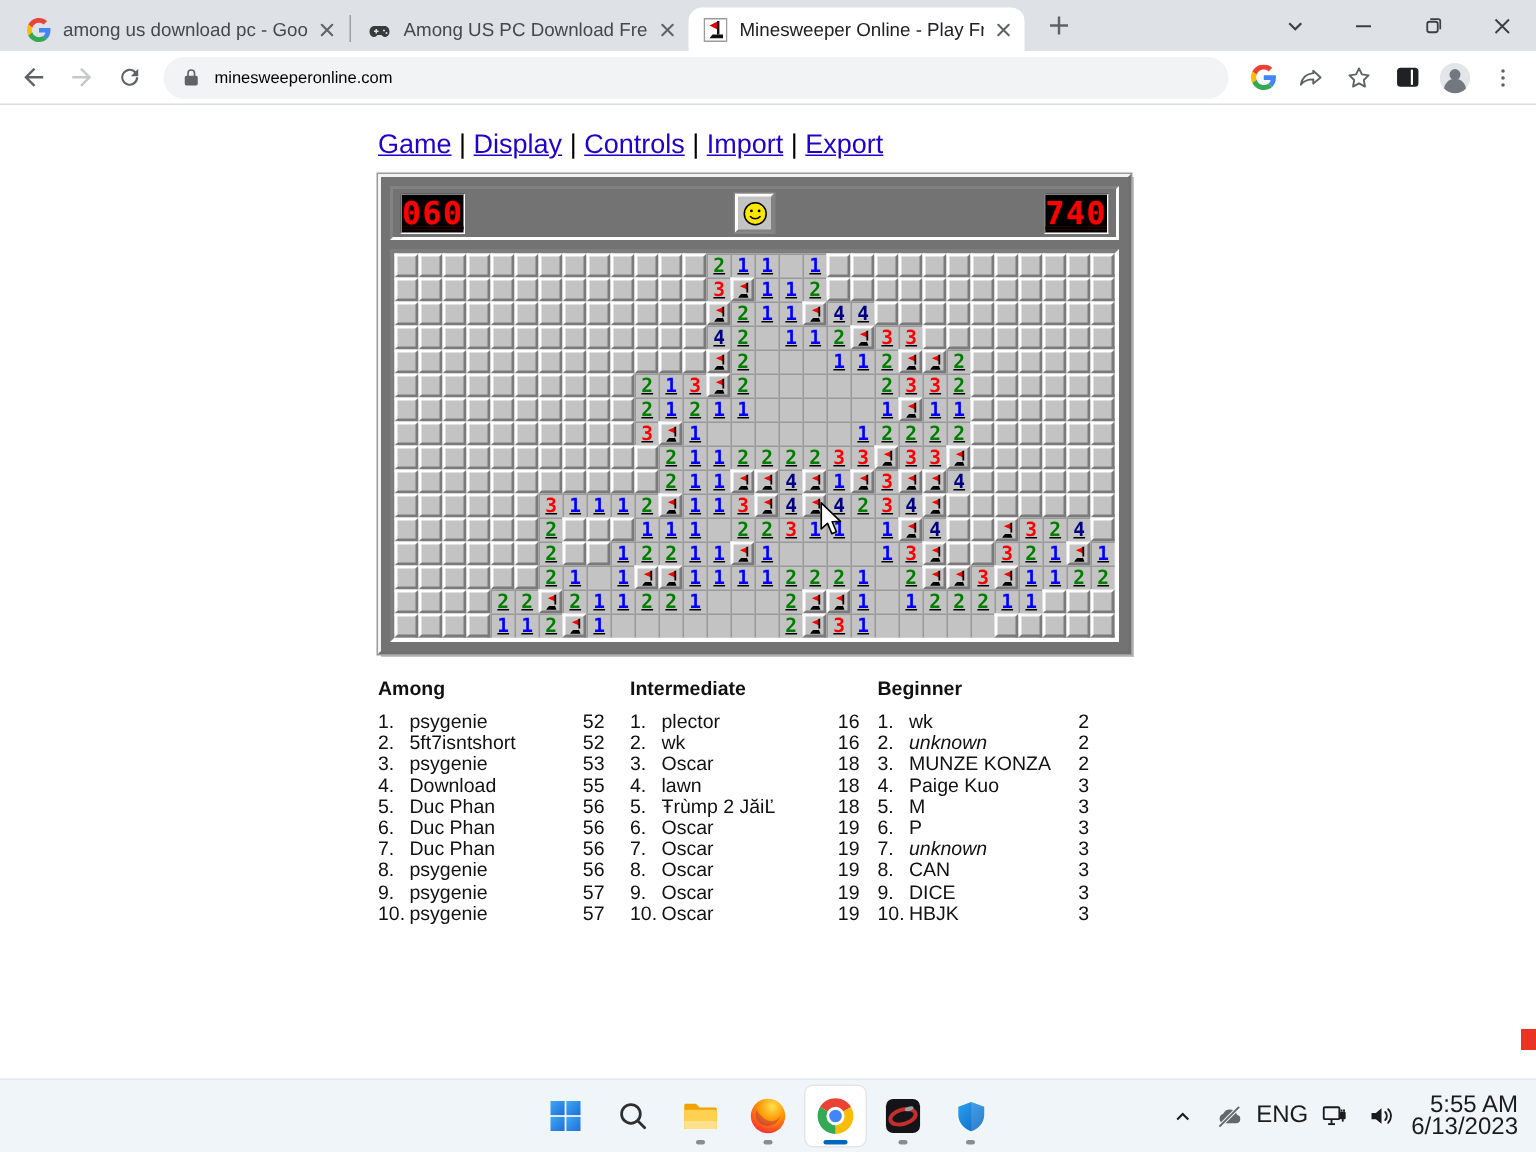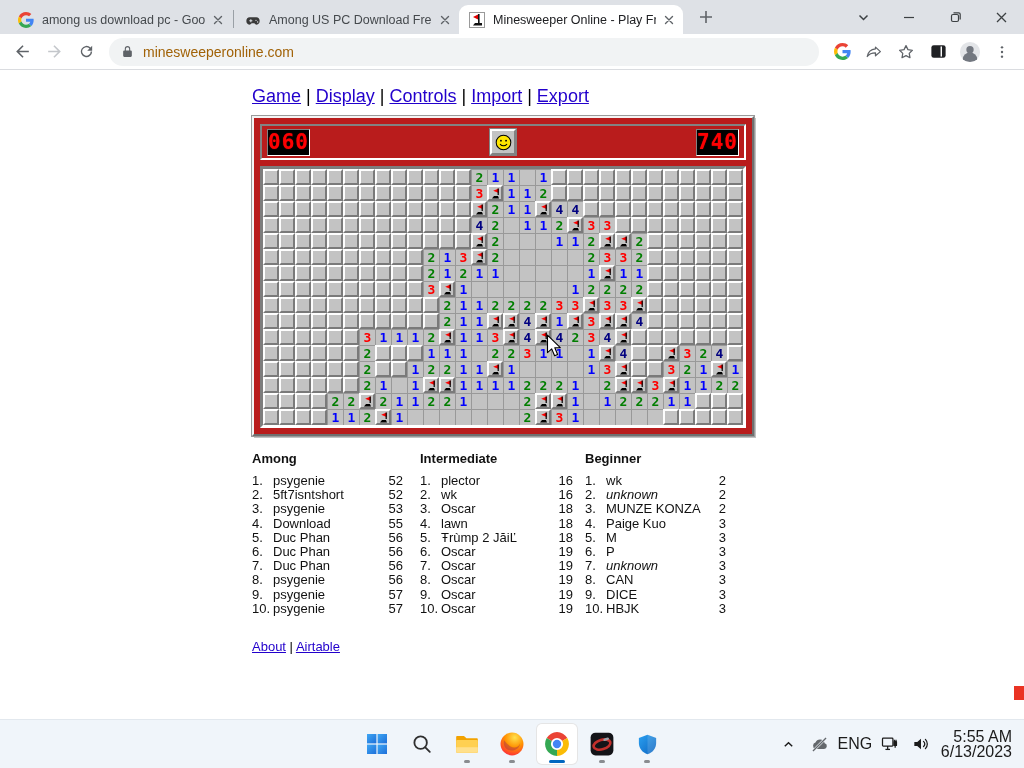--- a/index.html
+++ b/index.html
@@ -17,34 +17,34 @@
   .tab .close{width:17px;height:17px;margin-left:4px;flex:none;display:flex;align-items:center;justify-content:center;border-radius:50%;}
   .tab-divider{width:1px;height:18px;background:#9aa0a6;margin:0 1px 6px 1px;}
   .newtab{width:26px;height:26px;margin:0 0 4px 10px;display:flex;align-items:center;justify-content:center;border-radius:50%;}
   .wincontrols{position:absolute;right:0;top:0;height:34px;display:flex;align-items:center;}
   .winbtn{width:46px;height:34px;display:flex;align-items:center;justify-content:center;}
 
   .toolbar{height:35px;background:#fff;display:flex;align-items:center;padding:0 7px;gap:2px;border-bottom:1px solid #dadce0;}
   .navbtn{width:30px;height:30px;display:flex;align-items:center;justify-content:center;border-radius:50%;flex:none;}
   .addrbar{flex:1;height:28px;background:#f1f3f4;border-radius:14px;display:flex;align-items:center;
            padding:0 12px;gap:9px;margin:0 6px;min-width:0;}
-  .url{font-size:14px;color:#a16207;}
+  .url{font-size:11px;color:#000000;}
   .tbicon{width:30px;height:30px;display:flex;align-items:center;justify-content:center;flex:none;}
 
   
   .content{position:absolute;top:70px;left:0;width:1024px;height:650px;background:#fff;overflow:hidden;}
   .page{padding:16px 0 0 252px;position:relative;}
   .menu-row{font-size:18px;color:#000;margin-bottom:9px;}
   .plink{color:#2200cc;text-decoration:underline;cursor:pointer;}
   .psep{color:#000;}
 
   
-  .widget{display:inline-block;background:#b91c1c;padding:6px;border:2px solid;
+  .widget{display:inline-block;background:#737373;padding:6px;border:2px solid;
           border-color:#f4f4f4 #6f6f6f #6f6f6f #f4f4f4;outline:1px solid #9a9a9a;
-          box-shadow:2px 2px 0 rgba(120,120,120,.45);}
+          box-shadow:2px 2px 0 rgba(120,120,120,.45);text-decoration:underline;}
   .hdr{height:32px;border:2px solid;border-color:#828282 #fff #fff #828282;
        display:flex;align-items:center;justify-content:space-between;padding:0 5px;margin-bottom:6px;}
   .led{width:41px;height:25px;background:#000;color:#fd0002;font-family:"DejaVu Sans Mono",monospace;
        font-weight:bold;font-size:21px;line-height:25px;text-align:center;letter-spacing:1px;
        border:1px solid;border-color:#828282 #fff #fff #828282;text-shadow:0 0 1px #a00;}
   .smiley{width:26px;height:26px;background:#c3c3c3;border:2px solid;border-color:#fff #828282 #828282 #fff;
           outline:1px solid #828282;display:flex;align-items:center;justify-content:center;box-sizing:border-box;}
   .grid{border:3px solid;border-color:#7d7d7d #fff #fff #7d7d7d;display:grid;
         grid-template-columns:repeat(30,16px);grid-auto-rows:16px;background:#c3c3c3;width:480px;}
   .cell{box-sizing:border-box;width:16px;height:16px;display:flex;align-items:center;justify-content:center;
@@ -1110,21 +1110,20 @@
               <span class="lb-name">DICE</span>
               <span class="lb-score">3</span>
             </div>
             <div class="lb-row">
               <span class="lb-rank">10.</span>
               <span class="lb-name">HBJK</span>
               <span class="lb-score">3</span>
             </div>
           </div>
         </div>
-      <div class="footer-row" id="footer"><span class="plink">About</span><span class="psep"> | </span><span class="plink">Airtable</span></div>
     </div>
   </div>
 
   <div class="marker" style="top:616px;height:14px;"></div>
 
   <div class="cursor">
     <svg width="17" height="24" viewBox="0 0 17 24">
         <path d="M1.5 1.2 L1.5 18.6 L5.7 14.9 L8.6 21.8 L11.6 20.5 L8.8 13.8 L14.3 13.6 Z" fill="#fff" stroke="#000" stroke-width="1.1" stroke-linejoin="round"></path>
       </svg>
   </div>

